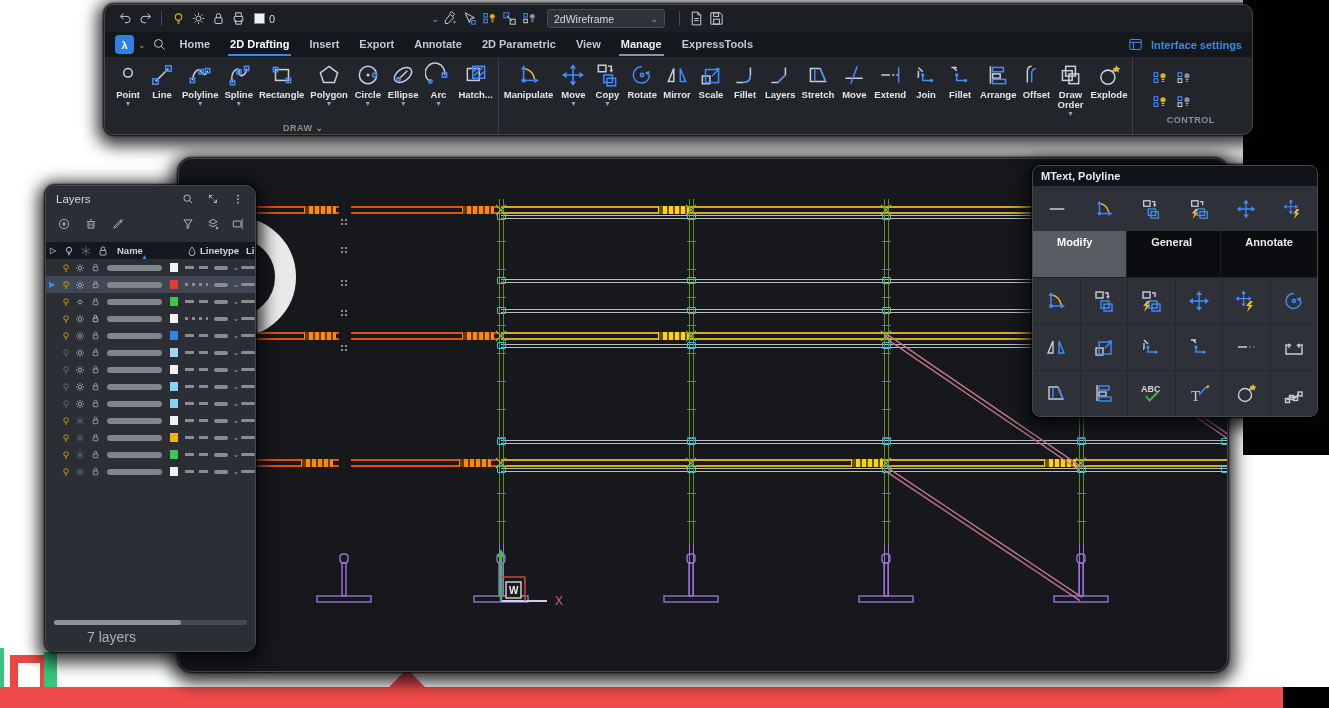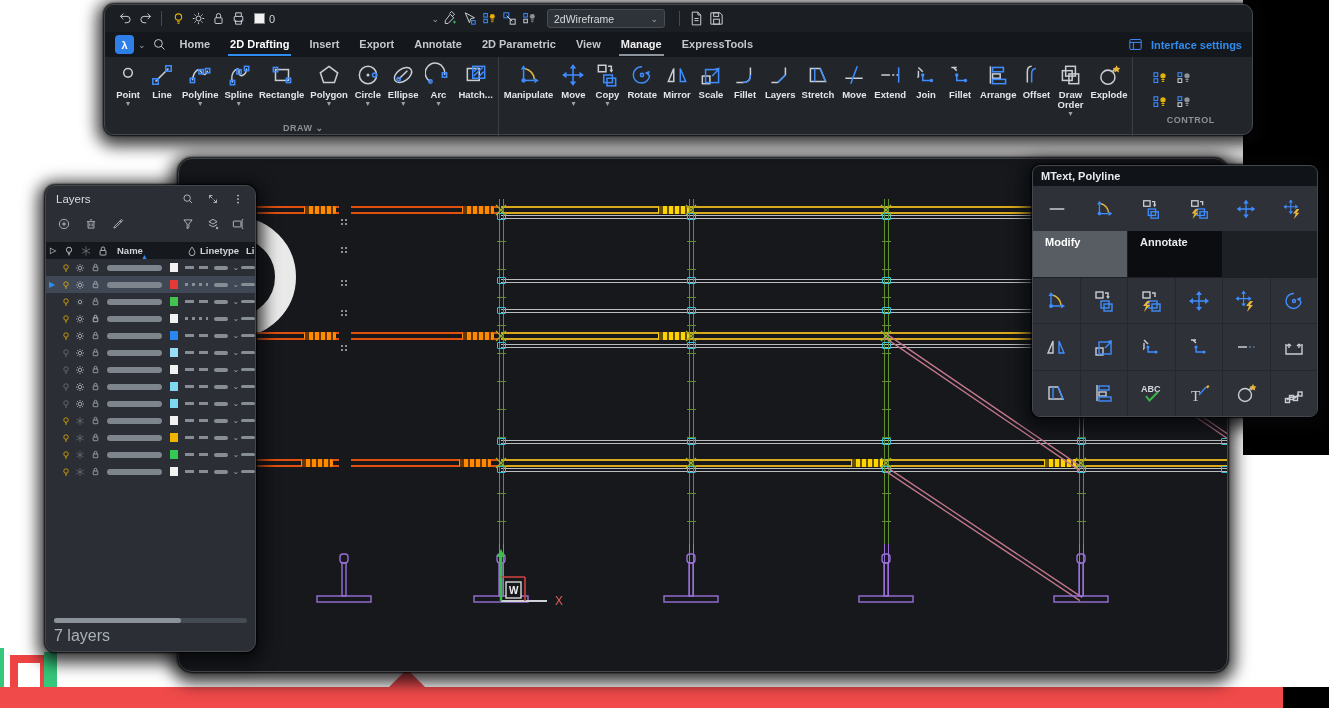--- a/index.html
+++ b/index.html
@@ -104,31 +104,31 @@
   .lsw { width:9px; height:9px; margin:0 4px; }
   .llt { width:26px; height:3px; margin:0 3px; }
   .llt.dash { background:repeating-linear-gradient(90deg,#878d94 0 9px,rgba(0,0,0,0) 9px 14px); }
   .llt.dot  { background:repeating-linear-gradient(90deg,#878d94 0 3px,rgba(0,0,0,0) 3px 7px); }
   .llw { width:16px; height:4px; border-radius:2px; background:#878d94; margin:0 3px; }
   .lcaret { font-size:8px; color:#9aa1a8; width:12px; text-align:center; }
   .ltail { width:16px; height:3px; background:#878d94; border-radius:2px; }
   #lp-foot { margin-top:auto; padding:4px 8px 6px; }
   #lp-scroll { height:5px; border-radius:3px; background:#454b52; position:relative; }
   #lp-thumb { position:absolute; left:0; top:0; height:5px; width:66%; border-radius:3px; background:#8b9299; }
-  #lp-count { color:#aab0b6; font-size:16px; margin-top:4px; }
+  #lp-count { color:#aab0b6; font-size:14px; margin-top:4px;margin-left:33px; }
 
   
   #mtext { left:1032px; top:165px; width:286px; height:252px; background:#2e3238; border-radius:8px;
            overflow:hidden; display:flex; flex-direction:column; }
   #mt-title { height:20px; background:#101317; color:#e8eaee; font-size:11px; font-weight:bold;
               display:flex; align-items:center; padding:0 8px; }
   #mt-quick { display:grid; grid-template-columns:repeat(6,1fr); height:45px; }
   #mt-quick .cell { display:flex; align-items:center; justify-content:center; }
   #mt-tabs { display:grid; grid-template-columns:repeat(3,1fr); height:46px; background:#1d2025; gap:1px; }
-  .mt-tab { background:#0b0d10; color:#e8eaee; font-size:11px; font-weight:bold; padding:5px 12px; }
+  .mt-tab { background:#0b0d10; color:#e8eaee; font-size:11px; font-weight:bold; padding:5px 24px; }
   .mt-tab.active { background:#585d64; color:#fff; }
   #mt-grid { display:grid; grid-template-columns:repeat(6,1fr); grid-auto-rows:1fr; flex:1;
              background:#24272c; gap:1px; border-top:1px solid #1d2025; }
   #mt-grid .cell { background:#2e3238; display:flex; align-items:center; justify-content:center; }
 
   svg { display:block; }
   .st { stroke:#c9ced4; fill:none; stroke-width:1.4; }
   .bl { stroke:#3f8cff; fill:none; stroke-width:1.4; }
   .yw { stroke:#e8b63a; fill:none; stroke-width:1.6; }
 </style>
@@ -1427,20 +1427,21 @@
           <g transform="scale(.8)">
             <path d="M12 3 v18 M3 12 h18" class="bl"></path>
             <path d="M12 2 l-3 4 h6 Z M12 22 l-3-4 h6 Z M2 12 l4-3 v6 Z M22 12 l-4-3 v6 Z" fill="#3f8cff" stroke="none"></path>
           </g>
           <path d="M16 12 l-4 5 h3 l-2 6 6-7 h-3 l3-4 z" fill="#e8b63a" stroke="none"></path>
         </svg>
       </span>
     </div>
   <div id="mt-tabs">
       <span class="mt-tab active">Modify</span>
+      <span class="mt-tab ">General</span>
       <span class="mt-tab ">Annotate</span>
     </div>
   <div id="mt-grid">
       <span class="cell">
         <svg width="24" height="24" viewBox="0 0 24 24">
           <path d="M8 6 A 11 11 0 0 1 17 16" class="yw"></path>
           <path d="M7 3 l-2.5 4 h5 Z" fill="#3f8cff" stroke="none"></path>
           <path d="M21 17 l-4-2.5 v5 Z" fill="#3f8cff" stroke="none"></path>
           <circle cx="7" cy="17" r="2" fill="#3f8cff"></circle>
           <line x1="7" y1="17" x2="7" y2="7" class="bl"></line>

